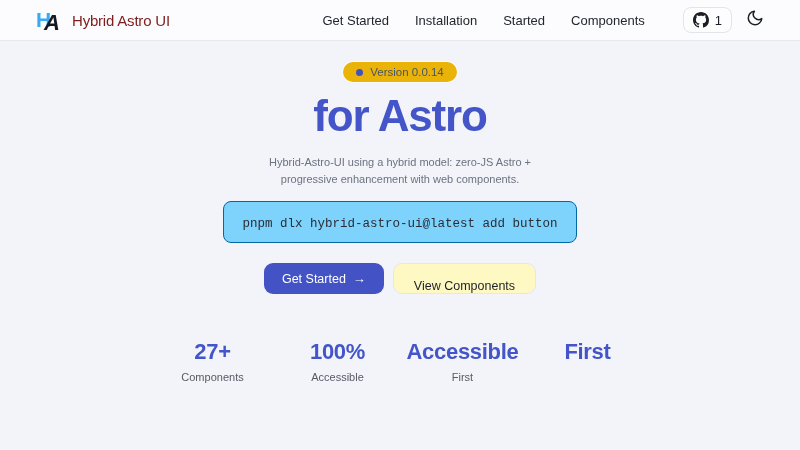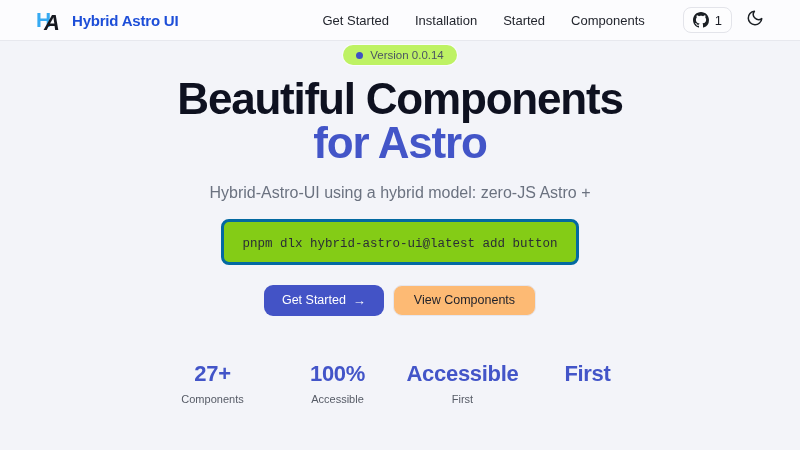--- a/index.html
+++ b/index.html
@@ -30,21 +30,21 @@
     position: absolute; left: 0; top: 1px;
     color: #36aaf2;
     font-size: 21px; font-weight: 700;
   }
   .logo .a {
     position: absolute; left: 8px; top: 3px;
     color: #16181f;
     font-size: 22px; font-weight: 800;
     font-style: italic;
   }
-  .brand-name { font-size: 15px; font-weight: 700; color: #1d4ed8; letter-spacing: -0.2px; }
+  .brand-name { font-size: 15px; font-weight: 400; color: #7f1d1d; letter-spacing: -0.2px; }
 
   .nav { display: flex; align-items: center; gap: 26px; }
   .nav-link { font-size: 13px; color: #23262e; cursor: pointer; }
   .nav-right { display: flex; align-items: center; gap: 14px; margin-left: 12px; }
   .gh-btn {
     display: flex; align-items: center; gap: 6px;
     border: 1px solid #e3e4ea;
     background: #fdfdfe;
     border-radius: 8px;
     padding: 3px 9px;
@@ -53,23 +53,23 @@
   }
   .gh-btn svg { width: 16px; height: 16px; display: block; }
   .gh-count { font-size: 13px; color: #1c1e26; }
   .theme-toggle { width: 20px; height: 20px; cursor: pointer; display: flex; align-items: center; }
   .theme-toggle svg { width: 18px; height: 18px; }
 
   
   .hero { display: flex; flex-direction: column; align-items: center; }
 
   .badge {
-    margin-top: 4px;
+    margin-top: 21px;
     display: inline-flex; align-items: center; gap: 7px;
-    background: #bef264;
+    background: #eab308;
     border-radius: 999px;
     padding: 4px 13px;
     box-shadow: 0 0 0 1px rgba(255,255,255,0.6);
   }
   .badge-dot { width: 7px; height: 7px; border-radius: 50%; background: #3f51c4; }
   .badge-text { font-size: 11.5px; color: #4b5563; }
 
   .title {
     margin-top: 12px;
     font-size: 44px;
@@ -78,30 +78,30 @@
     line-height: 1.0;
     text-align: center;
     color: #0e1120;
   }
   .title .line { display: block; }
   .title .accent { color: #4355c8; }
 
   .subtitle {
     margin-top: 16px;
     text-align: center;
-    font-size: 16px;
+    font-size: 11px;
     line-height: 1.55;
     color: #6b7280;
   }
   .subtitle .line { display: block; }
 
   .code-box {
     margin-top: 13px;
-    background: #84cc16;
-    border: 3px solid #0369a1;
+    background: #7dd3fc;
+    border: 1px solid #0369a1;
     border-radius: 8px;
     padding: 11px 18px;
   }
   .code-box code {
     font-family: "Liberation Mono", "DejaVu Sans Mono", monospace;
     font-size: 12.5px;
     color: #2a2d36;
   }
 
   .cta-row { margin-top: 20px; display: flex; align-items: center; gap: 9px; }
@@ -115,24 +115,25 @@
     font-family: "Liberation Sans", sans-serif;
   }
   .btn-primary {
     background: #4353c6;
     color: #ffffff;
     padding: 0 18px;
     gap: 7px;
   }
   .btn-primary .arrow { font-size: 13px; }
   .btn-secondary {
-    background: #fdba74;
+    background: #fef9c3;
     color: #1d202a;
     border: 1px solid #e5e6ee;
     padding: 0 20px;
+    align-items: flex-end;
   }
 
   
   .stats {
     margin-top: 45px;
     display: flex;
     justify-content: center;
     gap: 0;
   }
   .stat { width: 125px; text-align: center; }
@@ -187,26 +188,26 @@
 </div>
 
 <div class="hero">
 
   <div class="badge">
     <span class="badge-dot"></span>
     <span class="badge-text">Version 0.0.14</span>
   </div>
 
   <h1 class="title">
-    <span class="line">Beautiful Components</span>
     <span class="line accent">for Astro</span>
   </h1>
 
   <p class="subtitle">
     <span class="line">Hybrid-Astro-UI using a hybrid model: zero-JS Astro +</span>
+    <span class="line">progressive enhancement with web components.</span>
   </p>
 
   <div class="code-box">
     <code>pnpm dlx hybrid-astro-ui@latest add button</code>
   </div>
 
   <div class="cta-row">
     <button class="btn btn-primary">
       <span>Get Started</span>
       <span class="arrow">→</span>

